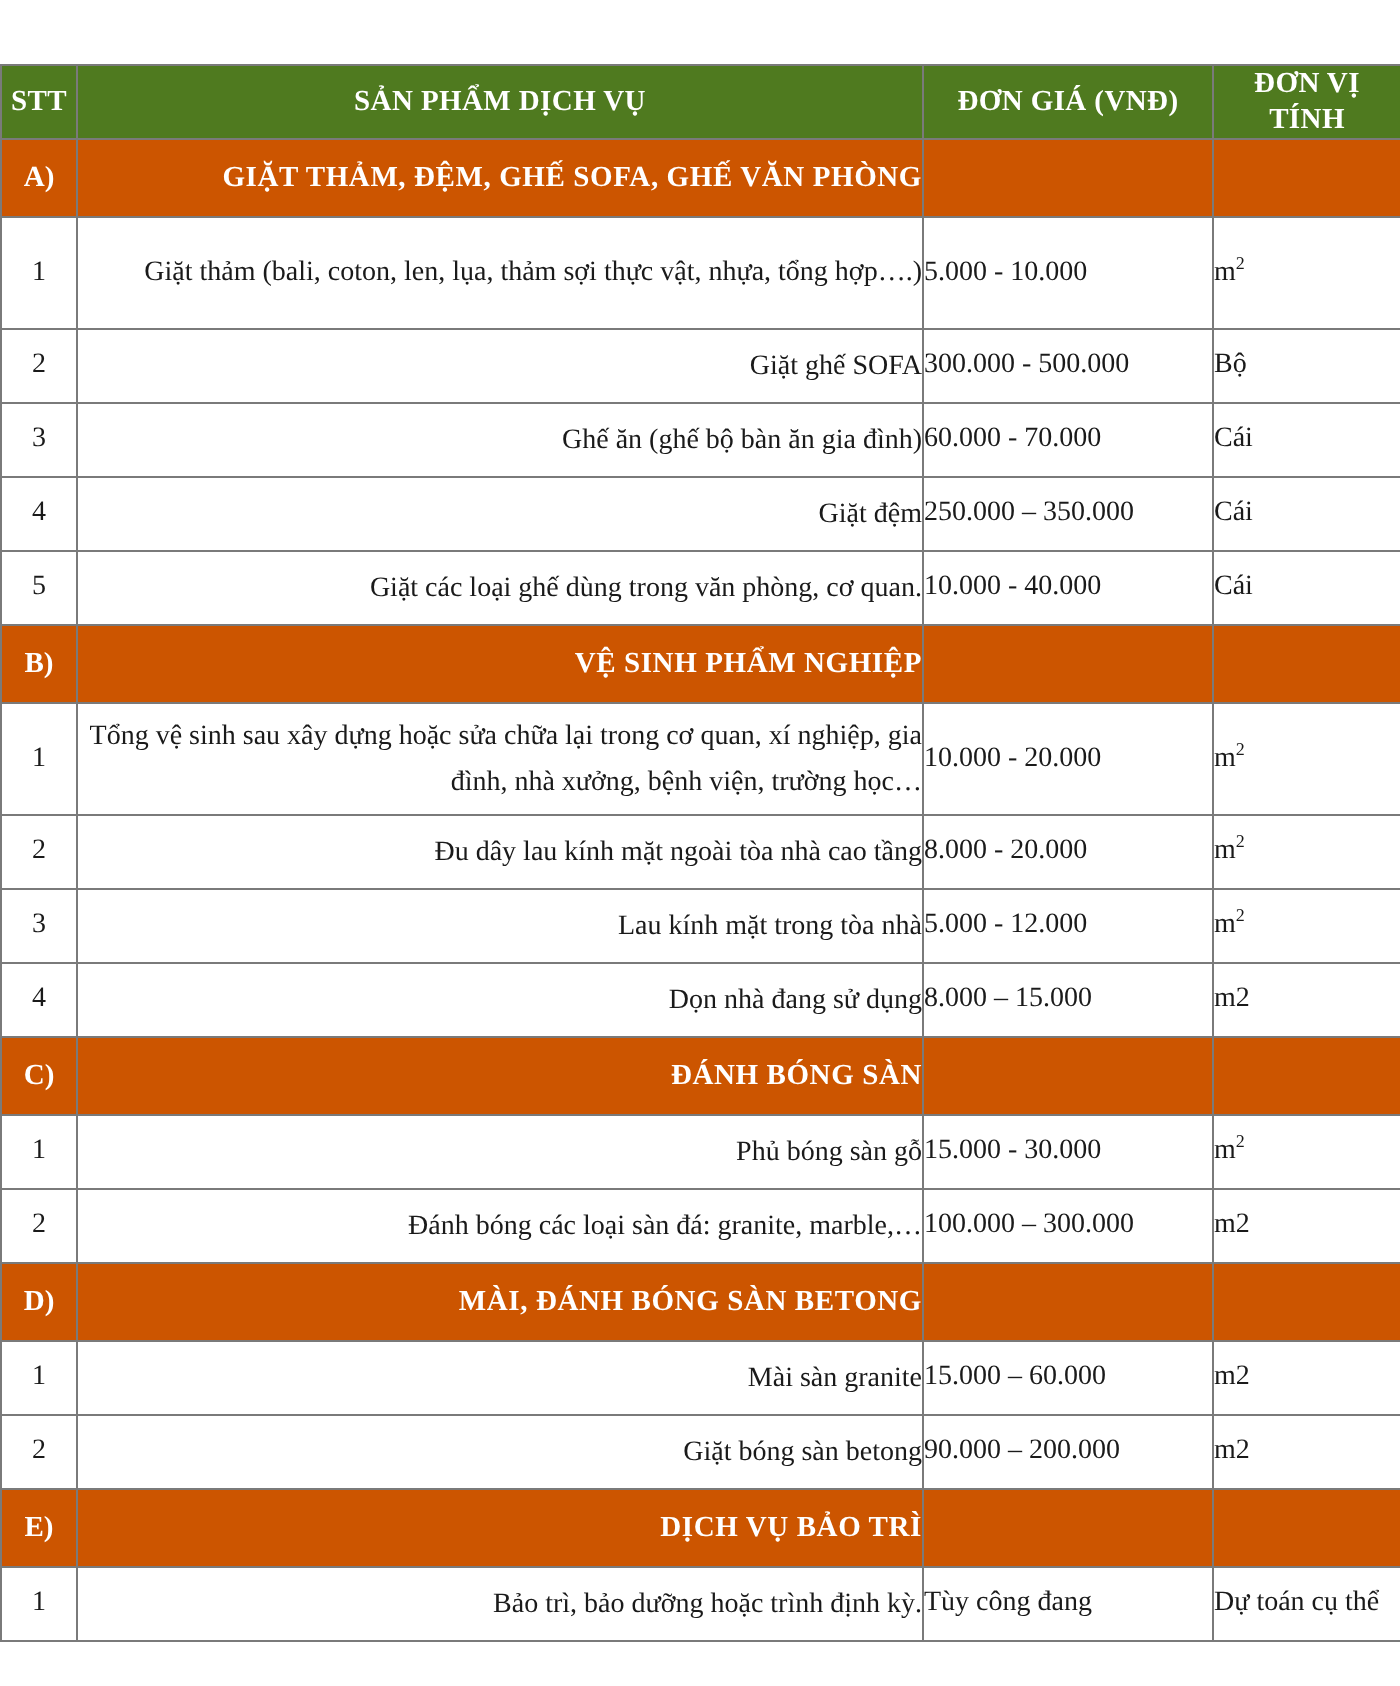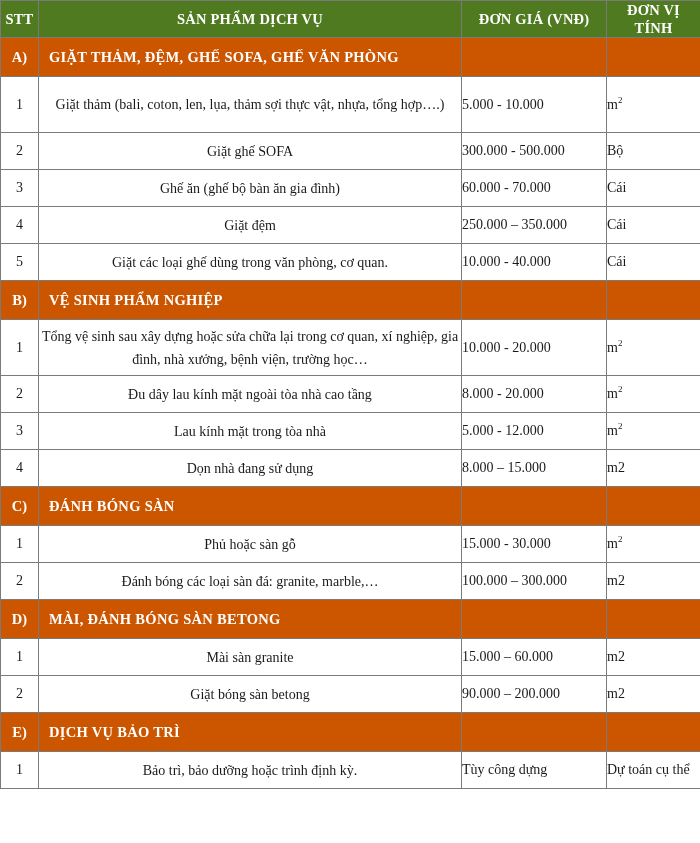--- a/index.html
+++ b/index.html
@@ -10,20 +10,21 @@
   body {
     width: 700px;
     height: 843px;
     font-family: "Liberation Serif", serif;
     color: #1a1a1a;
   }
   table.price-table {
     width: 700px;
     border-collapse: collapse;
     table-layout: fixed;
+    margin-top: 32px;
   }
   table.price-table td, table.price-table th {
     border: 1px solid #7a7a7a;
     vertical-align: middle;
     padding: 0;
   }
   
   col.c-stt   { width: 38px; }
   col.c-name  { width: 423px; }
   col.c-price { width: 145px; }
@@ -42,20 +43,21 @@
     border: 1px solid #5f8a2d;
   }
 
   
   tr.group td {
     background: #cc5500;
     color: #ffffff;
     font-weight: bold;
     font-size: 14.5px;
     height: 38px;
+    text-align: right;
   }
   tr.group td.g-letter {
     text-align: center;
   }
   tr.group td.g-title {
     padding-left: 10px;
     letter-spacing: .3px;
   }
   tr.group td.g-blank { }
 
@@ -64,21 +66,21 @@
     font-size: 14px;
     background: #ffffff;
   }
   td.stt {
     text-align: center;
     font-size: 13.5px;
   }
   td.name {
     padding: 9px 12px 9px 10px;
     line-height: 1.65;
-    text-align: center;
+    text-align: right;
   }
   td.price {
     font-size: 13.5px;
   }
   td.unit {
     text-align: left;
     font-size: 13.5px;
   }
   sup {
     font-size: 9px;
@@ -172,21 +174,21 @@
         <td class="unit"><span>m2</span></td>
       </tr>
       <tr class="group">
         <td class="g-letter">C)</td>
         <td class="g-title">ĐÁNH BÓNG SÀN</td>
         <td class="g-blank"></td>
         <td class="g-blank"></td>
       </tr>
       <tr class="item" style="height:37px">
         <td class="stt">1</td>
-        <td class="name">Phủ hoặc sàn gỗ</td>
+        <td class="name">Phủ bóng sàn gỗ</td>
         <td class="price">15.000 - 30.000</td>
         <td class="unit"><span>m</span><sup>2</sup></td>
       </tr>
       <tr class="item" style="height:37px">
         <td class="stt">2</td>
         <td class="name">Đánh bóng các loại sàn đá: granite, marble,…</td>
         <td class="price">100.000 – 300.000</td>
         <td class="unit"><span>m2</span></td>
       </tr>
       <tr class="group">
@@ -209,17 +211,17 @@
       </tr>
       <tr class="group">
         <td class="g-letter">E)</td>
         <td class="g-title">DỊCH VỤ BẢO TRÌ</td>
         <td class="g-blank"></td>
         <td class="g-blank"></td>
       </tr>
       <tr class="item" style="height:37px">
         <td class="stt">1</td>
         <td class="name">Bảo trì, bảo dưỡng hoặc trình định kỳ.</td>
-        <td class="price">Tùy công dựng</td>
+        <td class="price">Tùy công đang</td>
         <td class="unit"><span>Dự toán cụ thể</span></td>
       </tr>
     </tbody>
 </table>
 
 </body></html>

